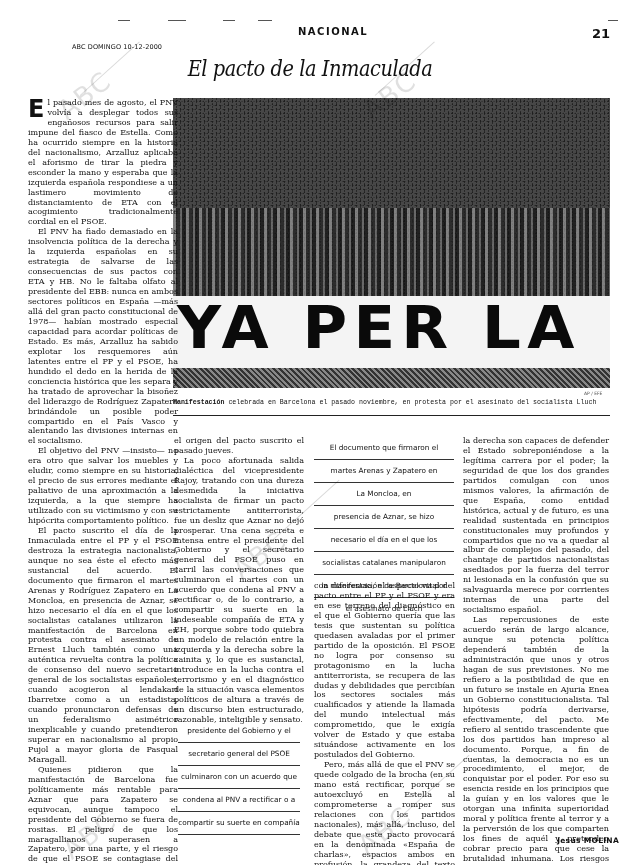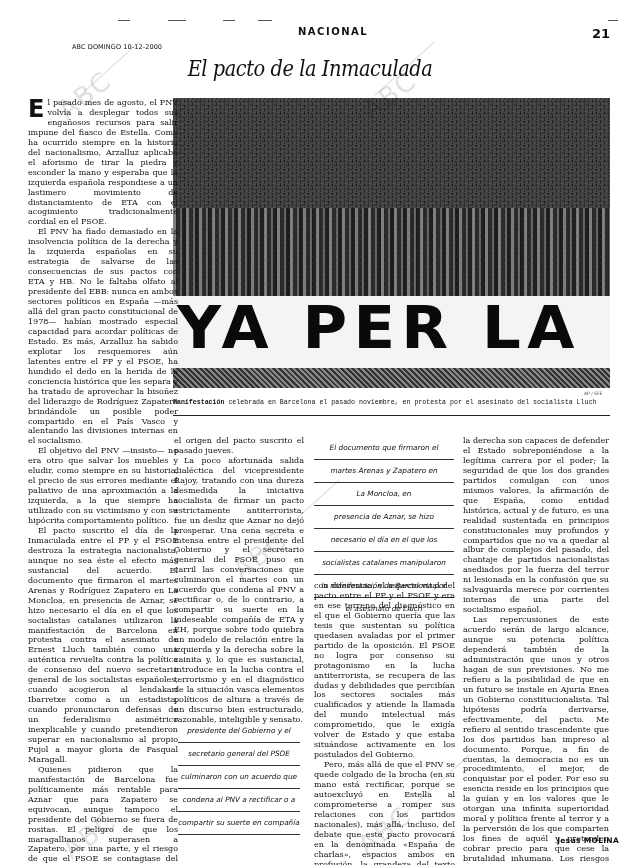--- a/index.html
+++ b/index.html
@@ -26,21 +26,21 @@
   .photo .crowd { position: absolute; left: 0; right: 0; top: 110px; height: 95px; background:
       repeating-linear-gradient(90deg, #999 0 3px, #222 3px 7px, #777 7px 9px, #111 9px 13px); opacity: .7; }
   .photo .banner { position: absolute; left: 0; right: 0; top: 198px; height: 72px; background: #f4f4f4; }
   .photo .banner-text { position: absolute; left: 4px; top: 196px; font-family: "DejaVu Sans", sans-serif; font-weight: bold; font-size: 58px; letter-spacing: 6px; color: #0a0a0a; white-space: nowrap; transform: scaleX(1.05); transform-origin: left; }
   .photo .bottom { position: absolute; left: 0; right: 0; top: 270px; height: 20px; background: repeating-linear-gradient(45deg, #333 0 2px, #888 2px 4px); }
   .photo-credit { position: absolute; left: 584px; top: 391px; font-family: "DejaVu Sans", sans-serif; font-size: 4.5px; color: #555; }
   .caption { position: absolute; left: 173px; top: 399px; font-family: Liberation Mono, monospace; font-size: 6.6px; white-space: nowrap; }
   .caption b { font-weight: bold; }
   .caption-rule { position: absolute; left: 173px; top: 415px; width: 437px; height: 1px; background: #222; }
   .pull { position: absolute; font-family: "DejaVu Sans", sans-serif; font-size: 7.3px; text-align: center; }
-  .pull .line { height: 22px; line-height: 22px; border-bottom: 1px solid #333; white-space: nowrap; font-style: italic; }
+  .pull .line { height: 22px; line-height: 22px; border-bottom: 1px solid #333; white-space: nowrap; }
   #pull1 { left: 314px; top: 437px; width: 140px; }
   #pull2 { left: 178px; top: 720px; width: 122px; }
   .signature { position: absolute; right: 1px; top: 836px; font-family: "DejaVu Sans", sans-serif; font-size: 7.5px; font-weight: bold; letter-spacing: .3px; }
   .watermark { position: absolute; font-family: "DejaVu Sans", sans-serif; font-size: 26px; color: rgba(0,0,0,0.12); transform: rotate(-38deg); pointer-events: none; letter-spacing: 2px; }
   .wm-line { position: absolute; height: 1px; background: rgba(0,0,0,0.15); transform-origin: left center; transform: rotate(-42deg); }
 </style>
 </head>
 <body>
 
 <div class="folio">

